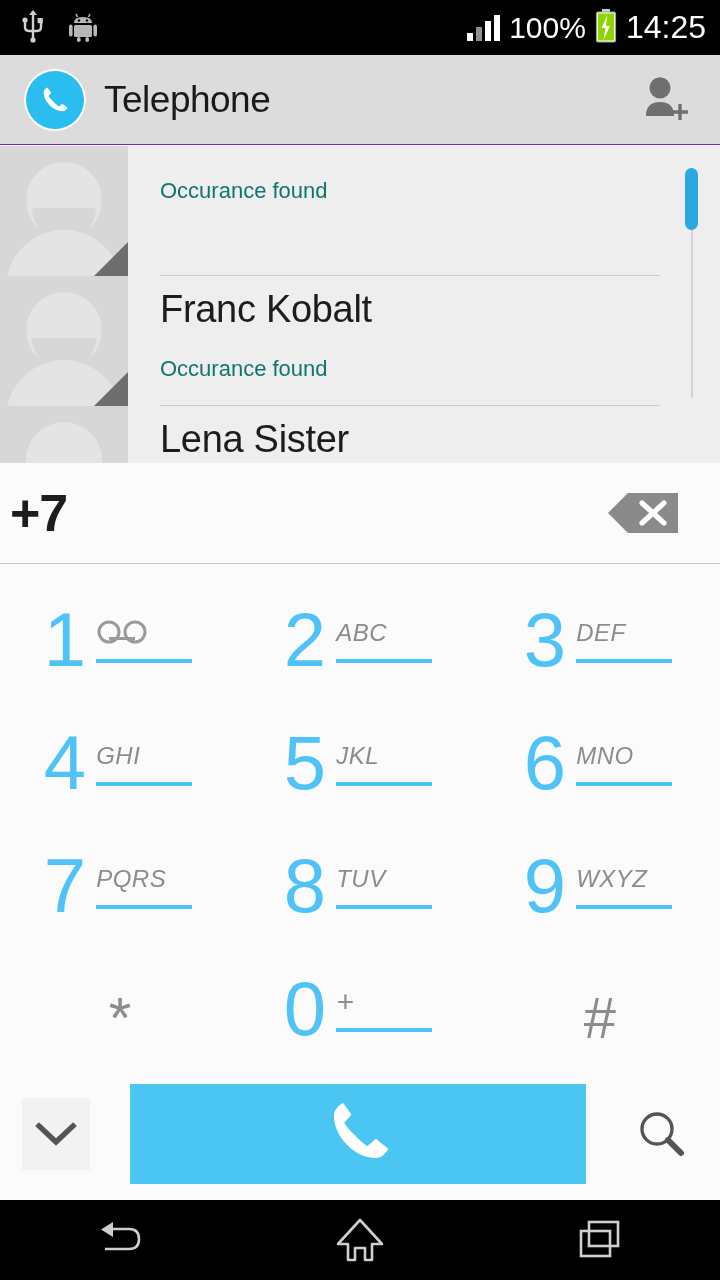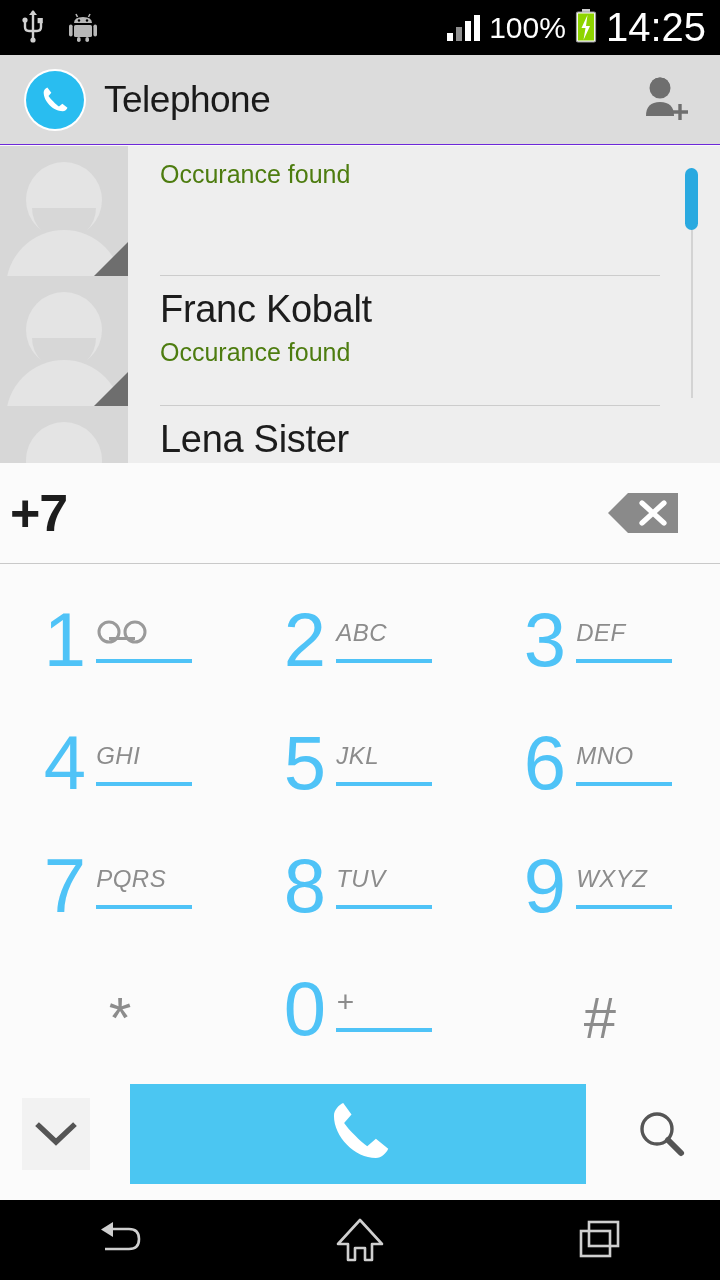--- a/index.html
+++ b/index.html
@@ -21,21 +21,21 @@
     position: absolute; top: 0; left: 0;
     width: 720px; height: 55px;
     background: #000000;
     display: flex; align-items: center;
     padding: 0 14px 0 20px;
   }
   #status-left { display: flex; align-items: center; gap: 22px; }
   #status-right { margin-left: auto; display: flex; align-items: center; gap: 9px; }
   .sb-icon { display: block; }
   #sb-clock {
-    color: #ffffff; font-size: 40px; letter-spacing: 0px;
+    color: #ffffff; font-size: 32px; letter-spacing: 0px;
     font-family: "Liberation Sans", sans-serif;
     text-align: right;
   }
   #sb-battery-text { color: #ffffff; font-size: 30px; }
 
   
   #signal-bars { display: flex; align-items: flex-end; gap: 3px; height: 26px; }
   #signal-bars i { display: block; width: 6px; background: #8f8f8f; }
   #signal-bars i.on { background: #ffffff; }
   #signal-bars i:nth-child(1) { height: 8px; }
@@ -121,22 +121,22 @@
     padding: 10px 0 0 32px;
     display: flex; flex-direction: column; justify-content: flex-start;
     background: #eeeeee;
   }
   .contact-name {
     font-size: 38px; color: #1c1c1c; line-height: 1.25;
     font-family: "Liberation Sans", sans-serif;
     letter-spacing: -0.3px;
   }
   .contact-sub {
-    margin-top: 4px;
-    font-size: 25px; color: #4d7c0f;
+    margin-top: 22px;
+    font-size: 22px; color: #0f766e;
     font-family: "Liberation Sans", sans-serif;
   }
   .row-divider {
     position: absolute; left: 160px; right: 60px; bottom: 0;
     height: 1px; background: #cccccc;
   }
   
   #list-scrollbar-track {
     position: absolute; right: 27px; top: 22px;
     width: 2px; height: 230px;

